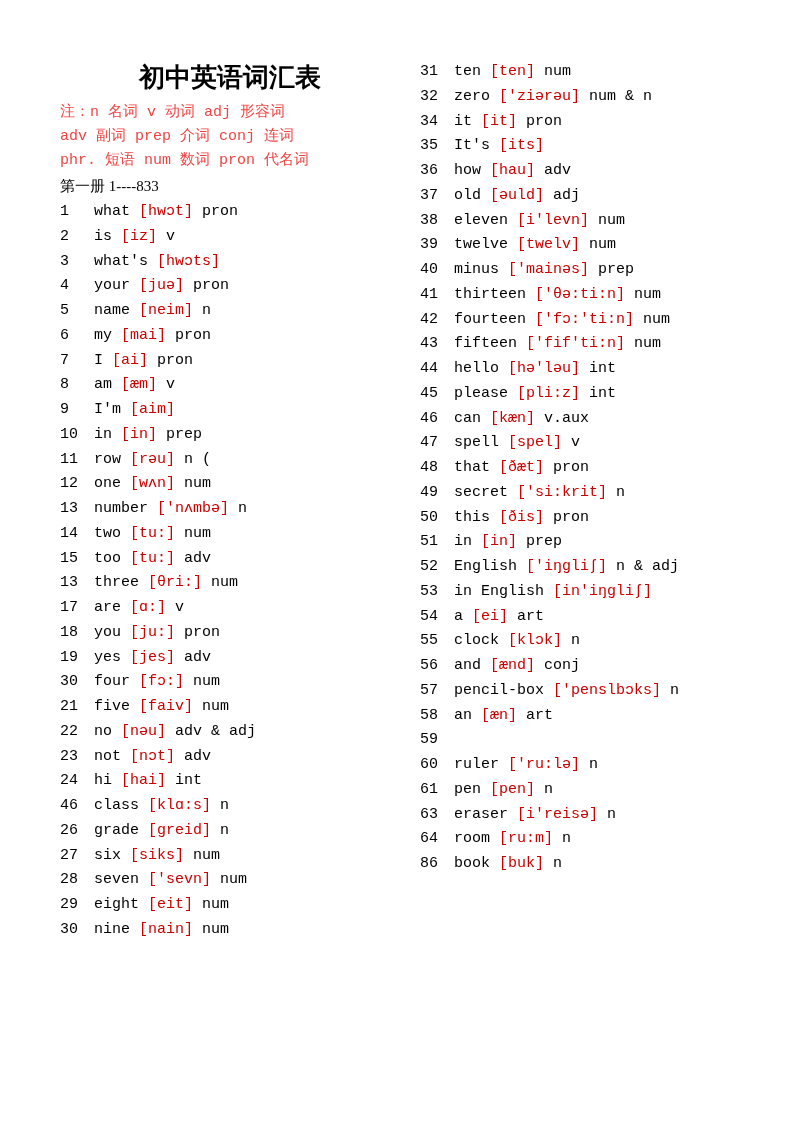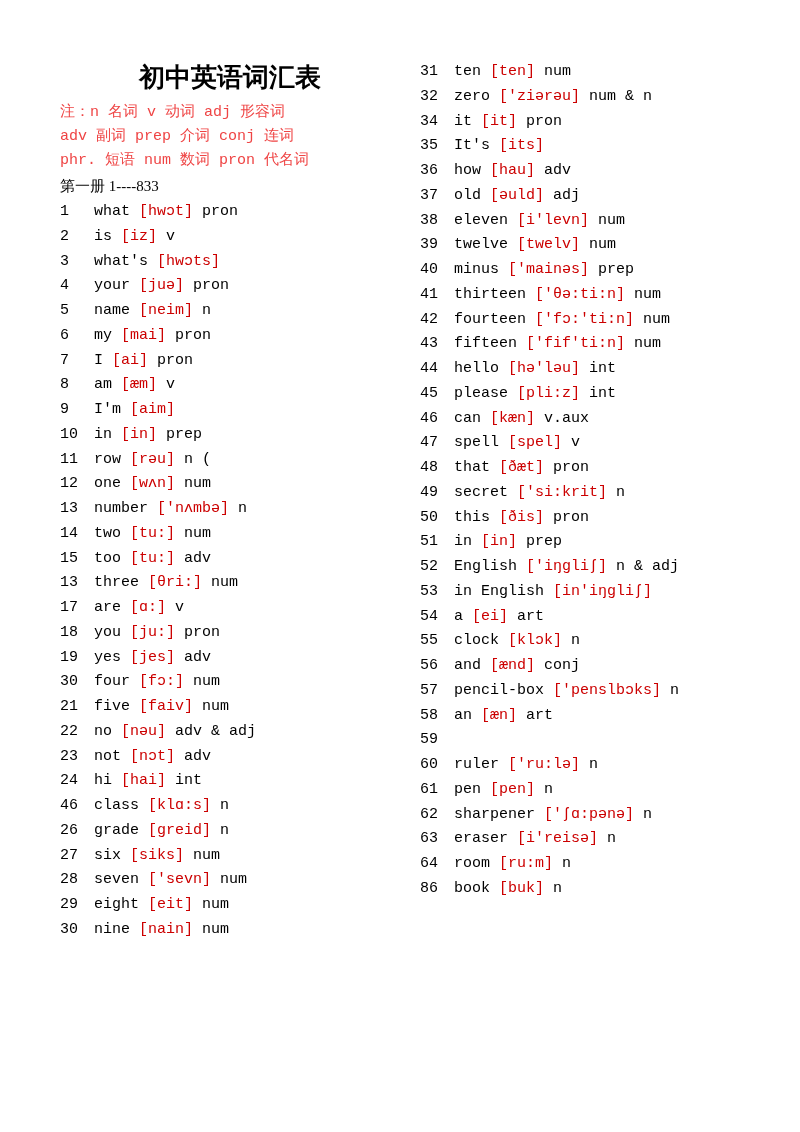--- a/index.html
+++ b/index.html
@@ -304,24 +304,20 @@
         </div>
         <div class="entry">
           <span class="num">60</span>
           <span><span class="word">ruler </span><span class="ipa">['ru:lə]</span><span class="pos"> n</span></span>
         </div>
         <div class="entry">
           <span class="num">61</span>
           <span><span class="word">pen </span><span class="ipa">[pen]</span><span class="pos"> n</span></span>
         </div>
         <div class="entry">
-          <span class="num">62</span>
-          <span><span class="word">sharpener </span><span class="ipa">['ʃɑ:pənə]</span><span class="pos"> n</span></span>
-        </div>
-        <div class="entry">
           <span class="num">63</span>
           <span><span class="word">eraser </span><span class="ipa">[i'reisə]</span><span class="pos"> n</span></span>
         </div>
         <div class="entry">
           <span class="num">64</span>
           <span><span class="word">room </span><span class="ipa">[ru:m]</span><span class="pos"> n</span></span>
         </div>
         <div class="entry">
           <span class="num">86</span>
           <span><span class="word">book </span><span class="ipa">[buk]</span><span class="pos"> n</span></span>

